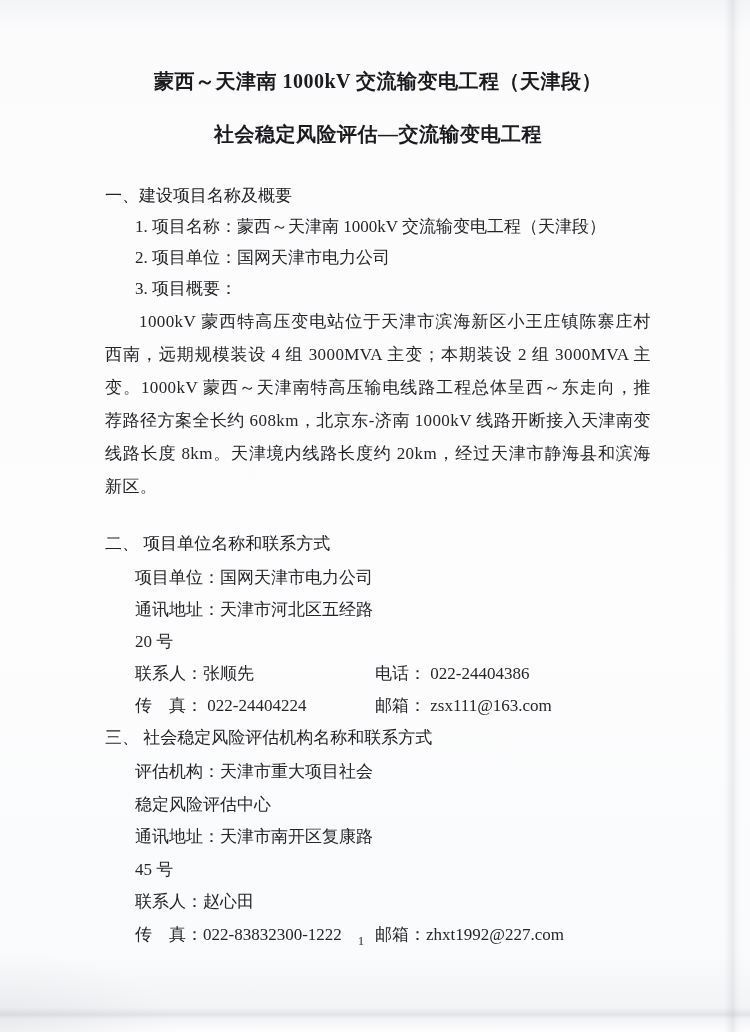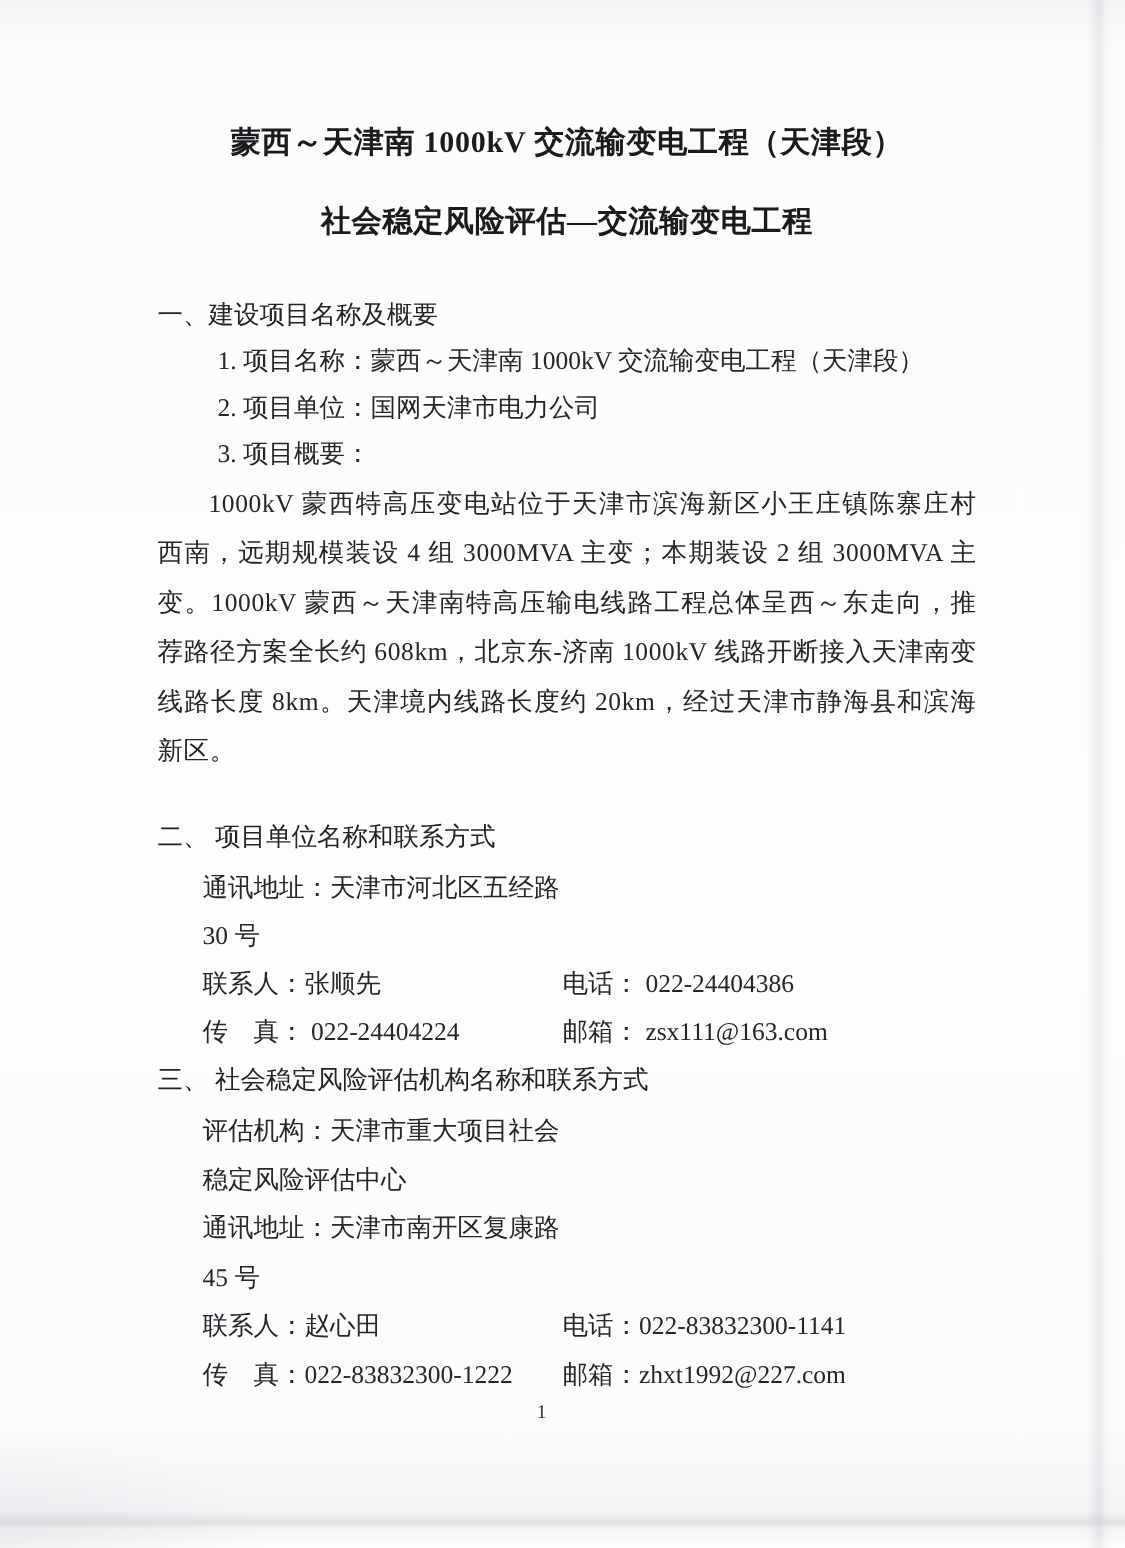--- a/index.html
+++ b/index.html
@@ -47,21 +47,21 @@
     bottom: 0;
     width: 180px;
     height: 80px;
     background: radial-gradient(ellipse at 0% 100%,
       rgba(120,125,138,0.10) 0%,
       rgba(120,125,138,0) 70%);
   }
   .content {
     position: absolute;
     left: 105px;
-    top: 84px;
+    top: 70px;
     width: 546px;
     color: #26262a;
     font-size: 17px;
     font-family: Liberation Serif, serif;
   }
   .title {
     text-align: center;
     font-weight: bold;
     font-size: 20px;
     color: #1b1b1f;
@@ -69,21 +69,21 @@
     line-height: 22px;
     margin: 0;
   }
   .title.line1 { margin-bottom: 31px; }
   .title.line2 { margin-bottom: 35px; }
   .sec-heading {
     line-height: 31px;
     color: #232327;
   }
   .list-item {
-    margin-left: 40px;
+    margin-left: 30px;
     line-height: 31px;
   }
   .para {
     margin: 1px 0 0 0;
     text-indent: 2em;
     text-align: justify;
     line-height: 33px;
     letter-spacing: 0.4px;
   }
   .sec2 { margin-top: 25px; }
@@ -123,24 +123,25 @@
       <div class="sec-heading">一、建设项目名称及概要</div>
       <div class="list-item">1. 项目名称：蒙西～天津南 1000kV 交流输变电工程（天津段）</div>
       <div class="list-item">2. 项目单位：国网天津市电力公司</div>
       <div class="list-item">3. 项目概要：</div>
       <p class="para">1000kV 蒙西特高压变电站位于天津市滨海新区小王庄镇陈寨庄村西南，远期规模装设 4 组 3000MVA 主变；本期装设 2 组 3000MVA 主变。1000kV 蒙西～天津南特高压输电线路工程总体呈西～东走向，推荐路径方案全长约 608km，北京东-济南 1000kV 线路开断接入天津南变线路长度 8km。天津境内线路长度约 20km，经过天津市静海县和滨海新区。</p>
     </div>
 
     <div class="sec sec2">
       <div class="sec-heading gap">二、 项目单位名称和联系方式</div>
       <div class="crow">
+        <span class="cell-left">项目单位：国网天津市电力公司</span>
         <span class="cell-right"></span>
       </div>
       <div class="crow">
-        <span class="cell-left">通讯地址：天津市河北区五经路 30 号</span>
+        <span class="cell-left">通讯地址：天津市河北区五经路 20 号</span>
         <span class="cell-right"></span>
       </div>
       <div class="crow">
         <span class="cell-left">联系人：张顺先</span>
         <span class="cell-right">电话：  022-24404386</span>
       </div>
       <div class="crow">
         <span class="cell-left">传　真：  022-24404224</span>
         <span class="cell-right">邮箱：  zsx111@163.com</span>
       </div>
@@ -151,21 +152,20 @@
       <div class="crow">
         <span class="cell-left">评估机构：天津市重大项目社会稳定风险评估中心</span>
         <span class="cell-right"></span>
       </div>
       <div class="crow">
         <span class="cell-left">通讯地址：天津市南开区复康路 45 号</span>
         <span class="cell-right"></span>
       </div>
       <div class="crow">
         <span class="cell-left">联系人：赵心田</span>
-        <span class="cell-right">电话：022-83832300-1141</span>
       </div>
       <div class="crow">
         <span class="cell-left">传　真：022-83832300-1222</span>
         <span class="cell-right">邮箱：zhxt1992@227.com</span>
       </div>
     </div>
 
   </div>
 
   <div class="page-num">1</div>

